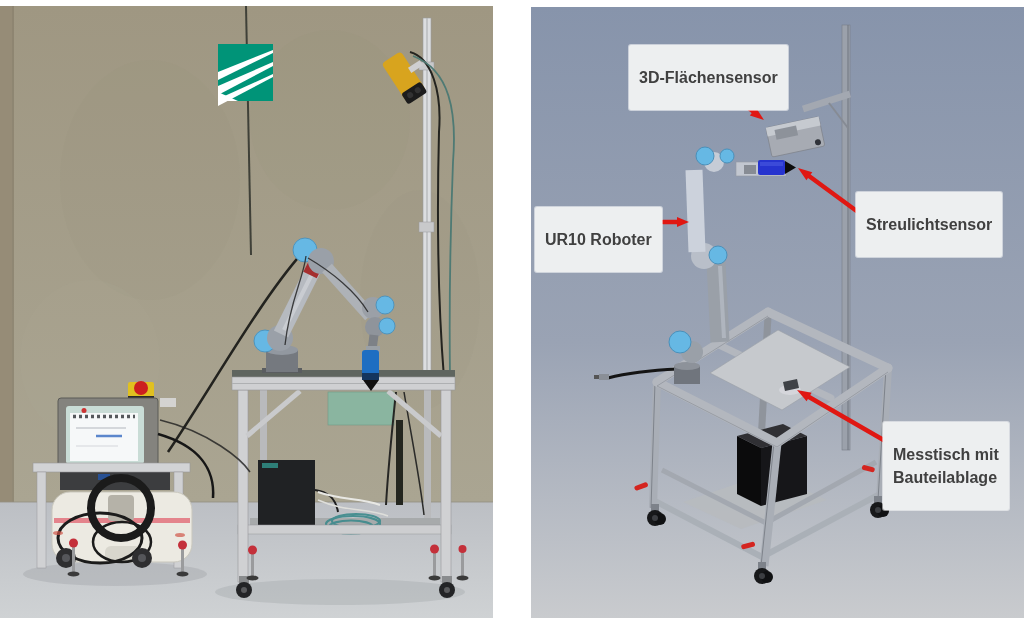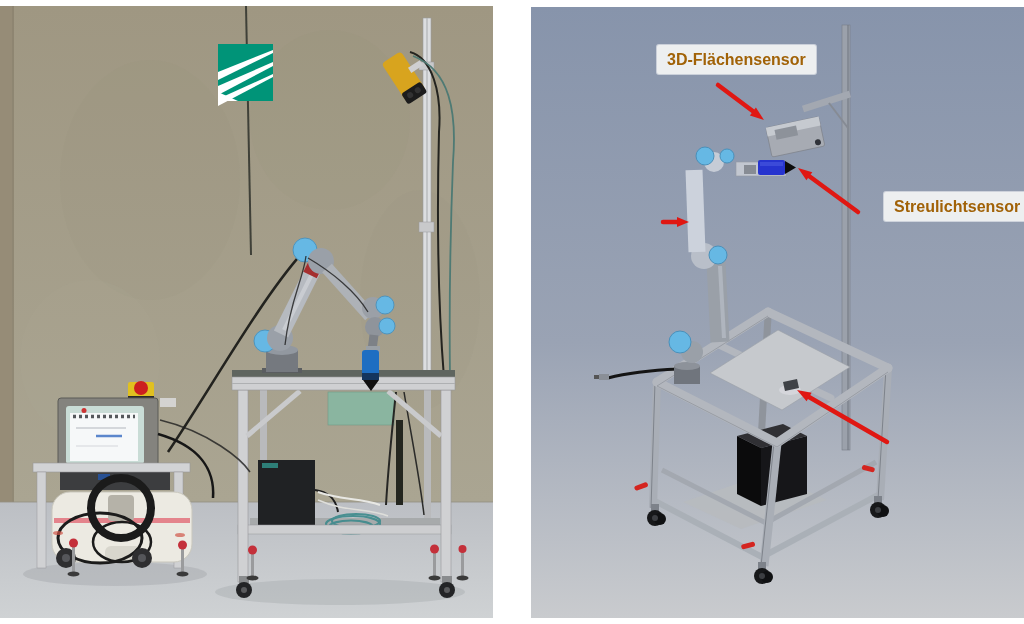--- a/index.html
+++ b/index.html
@@ -2,23 +2,23 @@
 <html><head>
 <meta charset="utf-8">
 <style>
   html,body{margin:0;padding:0;background:#ffffff;}
   .page{position:relative;width:1024px;height:624px;background:#ffffff;overflow:hidden;
         font-family:"Liberation Sans",sans-serif;}
   .panel{position:absolute;top:0;height:624px;}
   .photo-panel{left:0;width:493px;}
   .cad-panel{left:531px;width:493px;}
   svg{display:block;}
-  .callout{position:absolute;background:#edeff0;color:#a16207;font-weight:700;
-           font-size:16px;line-height:1.45;padding:3px 10px;border-radius:2px;
-           box-shadow:0 0 0 1px rgba(255,255,255,.55);white-space:nowrap;margin-left:28px;}
+  .callout{position:absolute;background:#edeff0;color:#404040;font-weight:700;
+           font-size:16px;line-height:1.45;padding:21px 10px;border-radius:2px;
+           box-shadow:0 0 0 1px rgba(255,255,255,.55);white-space:nowrap;}
   .callout span{display:block;}
 </style>
 </head>
 <body>
 
 <div class="page">
 
   <div class="panel photo-panel">
   <svg width="493" height="624" viewBox="0 0 493 624">
     <defs>
@@ -341,17 +341,24 @@
         <line x1="356" y1="442" x2="278" y2="397" stroke="#e01712" stroke-width="4.5"></line>
         <polygon points="266,390 280.6,392.7 275.6,401.3" fill="#e01712"></polygon>
       </g>
     </g>
   </svg>
   </div>
 
   <div class="callout" style="left:629px;top:45px;">
     <span>3D-Flächensensor</span>
   </div>
+  <div class="callout" style="left:535px;top:207px;">
+    <span>UR10 Roboter</span>
+  </div>
   <div class="callout" style="left:856px;top:192px;">
     <span>Streulichtsensor</span>
   </div>
+  <div class="callout" style="left:883px;top:422px;">
+    <span>Messtisch mit</span>
+    <span>Bauteilablage</span>
+  </div>
 
 </div>
 
 </body></html>

